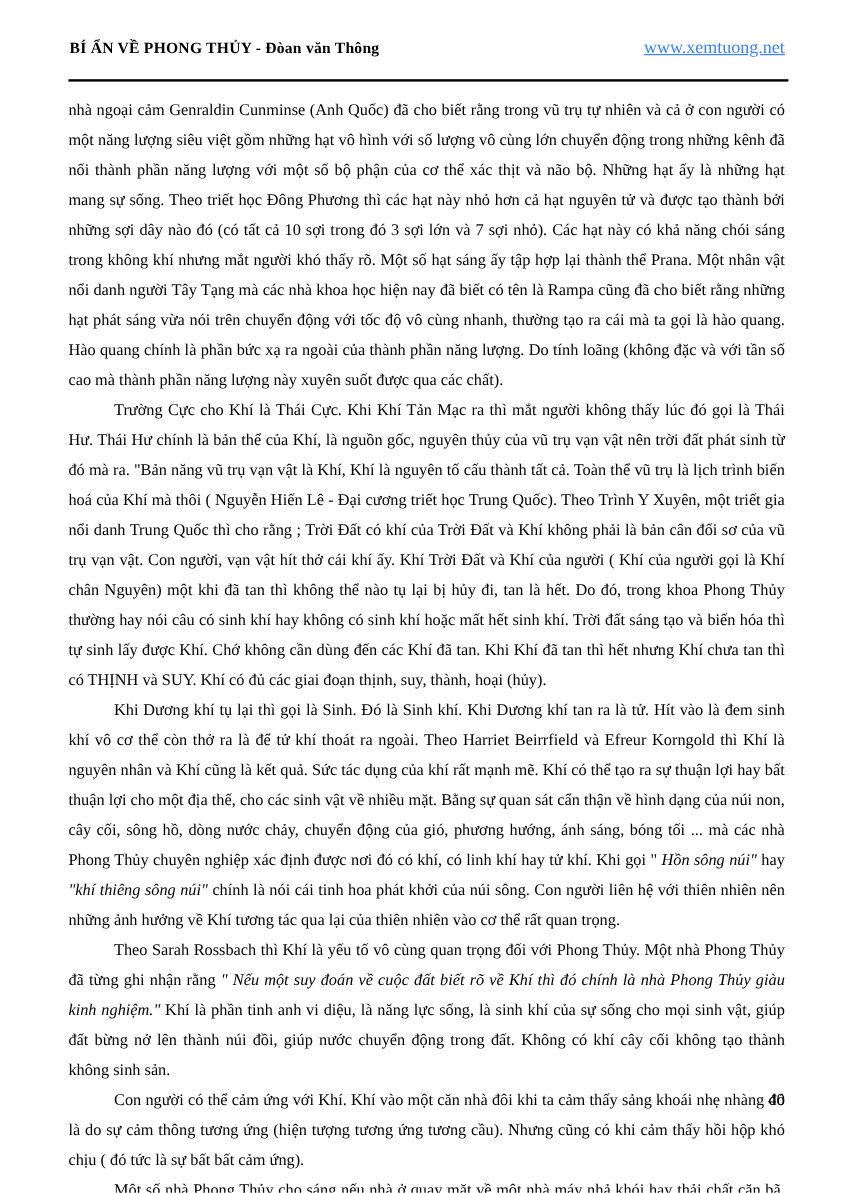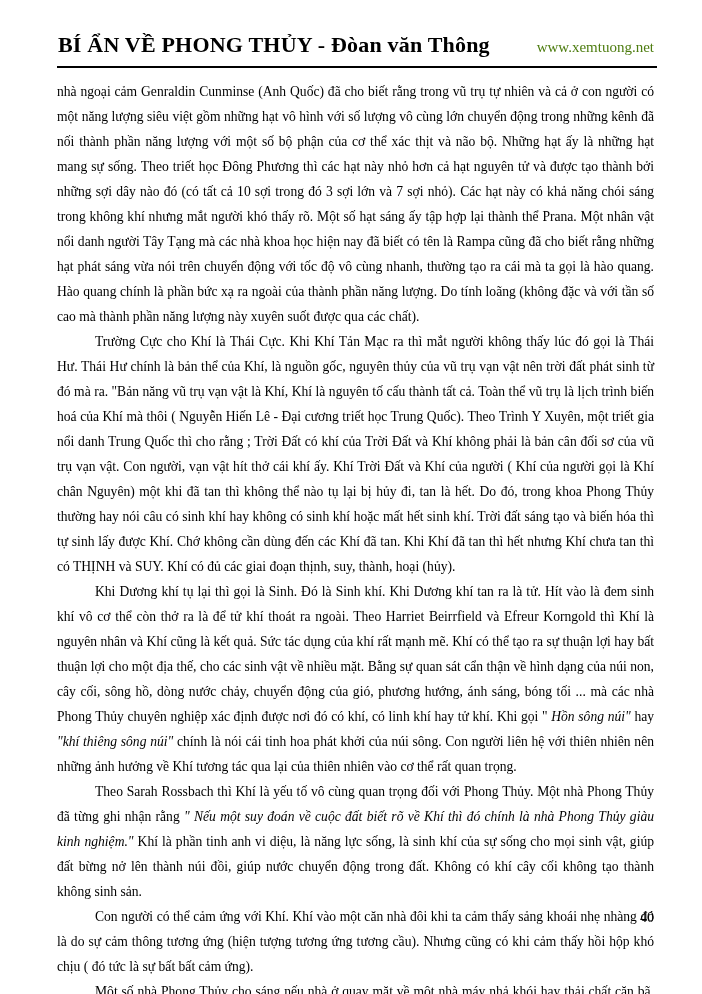--- a/index.html
+++ b/index.html
@@ -25,27 +25,28 @@
     position: absolute;
     top: 32px;
     left: 58px;
     width: 596px;
     display: flex;
     justify-content: space-between;
     align-items: baseline;
   }
   .book-title {
     font-weight: bold;
-    font-size: 22px;
+    font-size: 13px;
     letter-spacing: 0.2px;
     white-space: nowrap;
     font-family: Liberation Serif, serif;
   }
   .website-link {
-    color: #4d7c0f;
+    color: #3b82f6;
+    text-decoration: underline;
     font-size: 15px;
     cursor: pointer;
     white-space: nowrap;
   }
   .header-divider {
     position: absolute;
     top: 66px;
     left: 57px;
     width: 600px;
     border: none;

